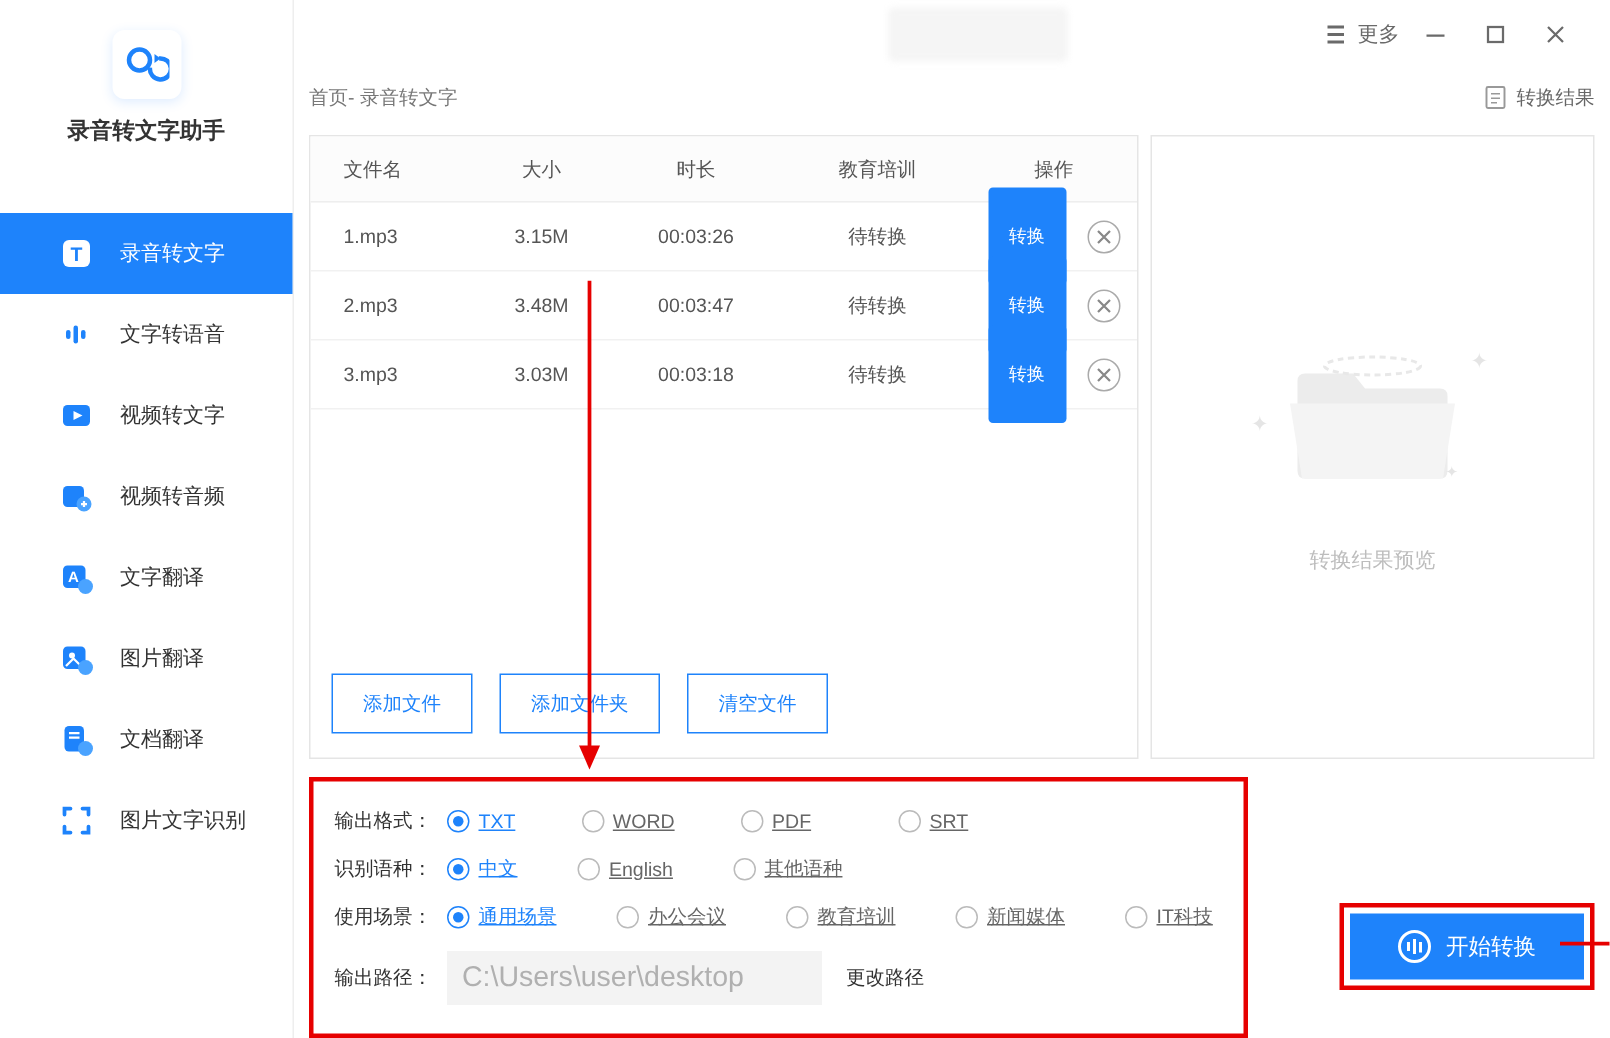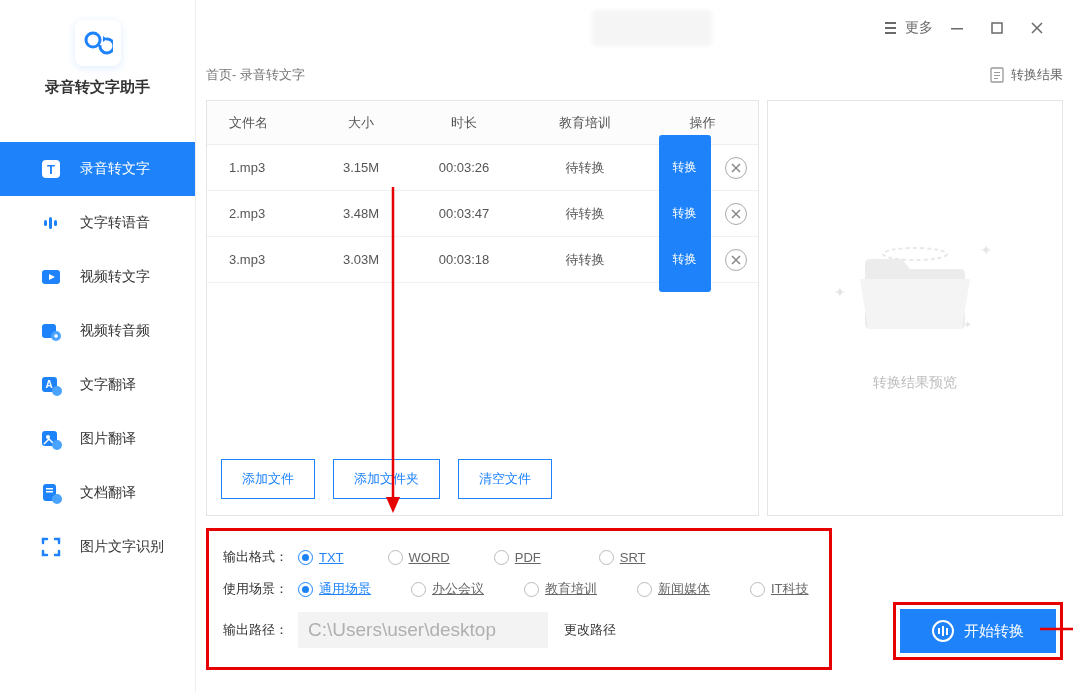--- a/index.html
+++ b/index.html
@@ -303,20 +303,35 @@
         <span class="radio" style="margin-left:44px">
             <span class="dot"></span>
             <span>PDF</span>
           </span>
         <span class="radio" style="margin-left:58px">
             <span class="dot"></span>
             <span>SRT</span>
           </span>
       </div>
       <div class="settings-row">
+        <span class="label">识别语种：</span>
+        <span class="radio first active">
+            <span class="dot"></span>
+            <span>中文</span>
+          </span>
+        <span class="radio" style="margin-left:40px">
+            <span class="dot"></span>
+            <span>English</span>
+          </span>
+        <span class="radio" style="margin-left:40px">
+            <span class="dot"></span>
+            <span>其他语种</span>
+          </span>
+      </div>
+      <div class="settings-row">
         <span class="label">使用场景：</span>
         <span class="radio first active">
             <span class="dot"></span>
             <span>通用场景</span>
           </span>
         <span class="radio" style="margin-left:40px">
             <span class="dot"></span>
             <span>办公会议</span>
           </span>
         <span class="radio" style="margin-left:40px">

